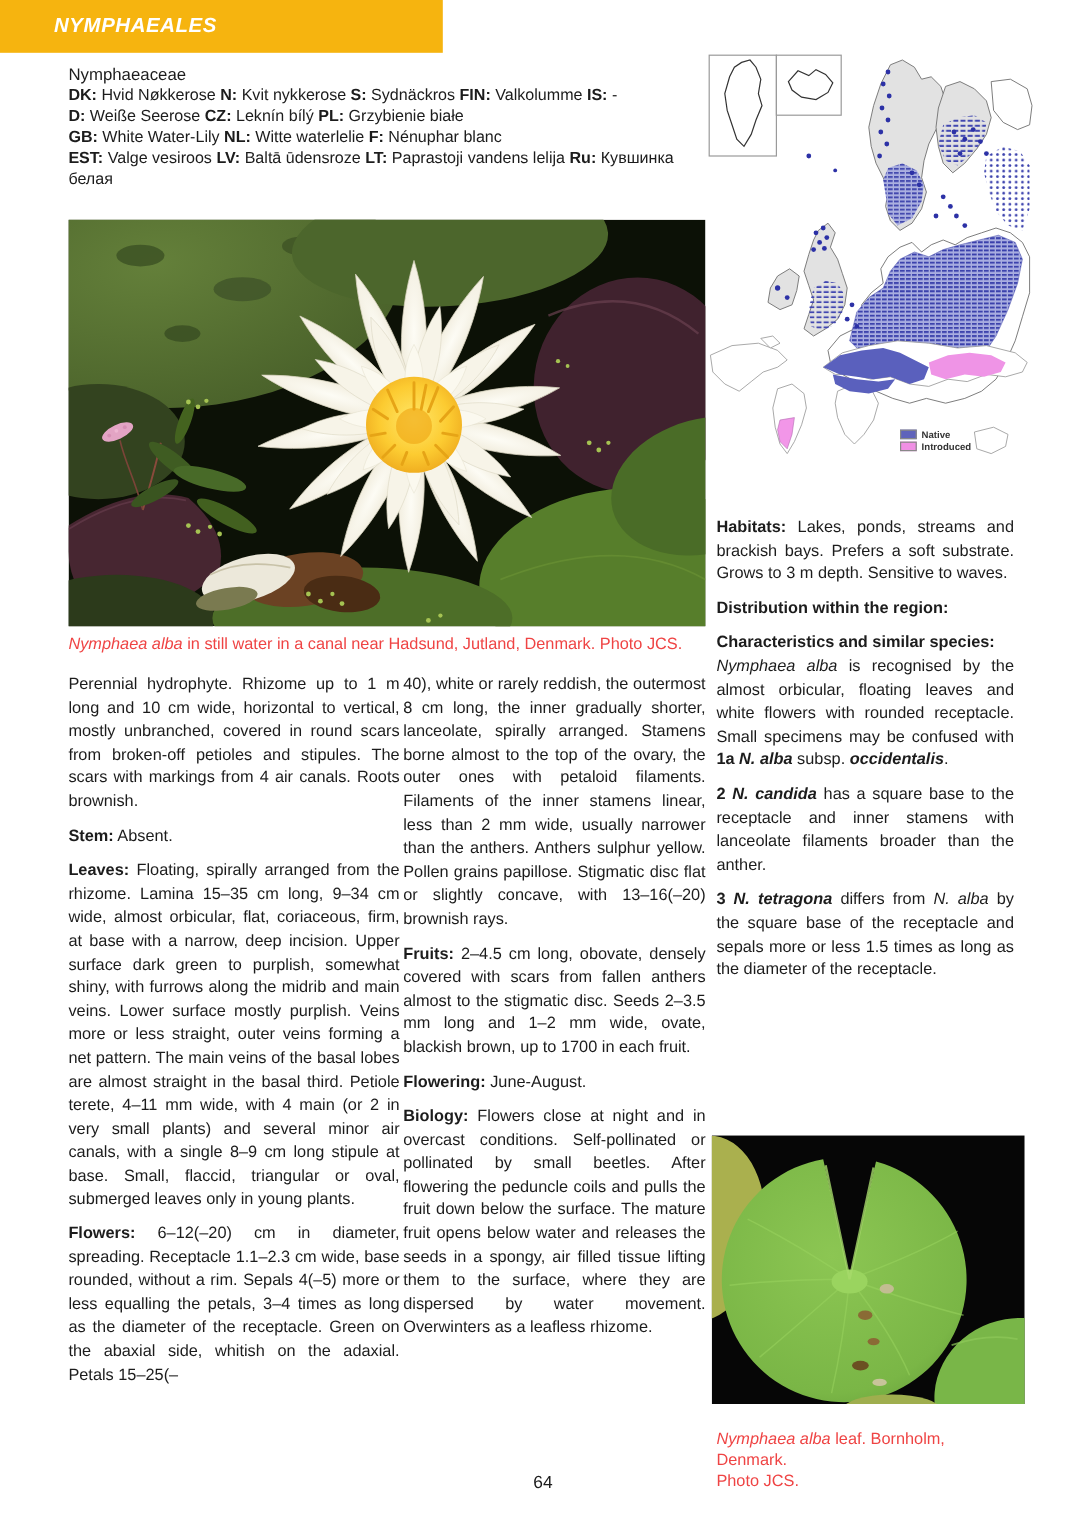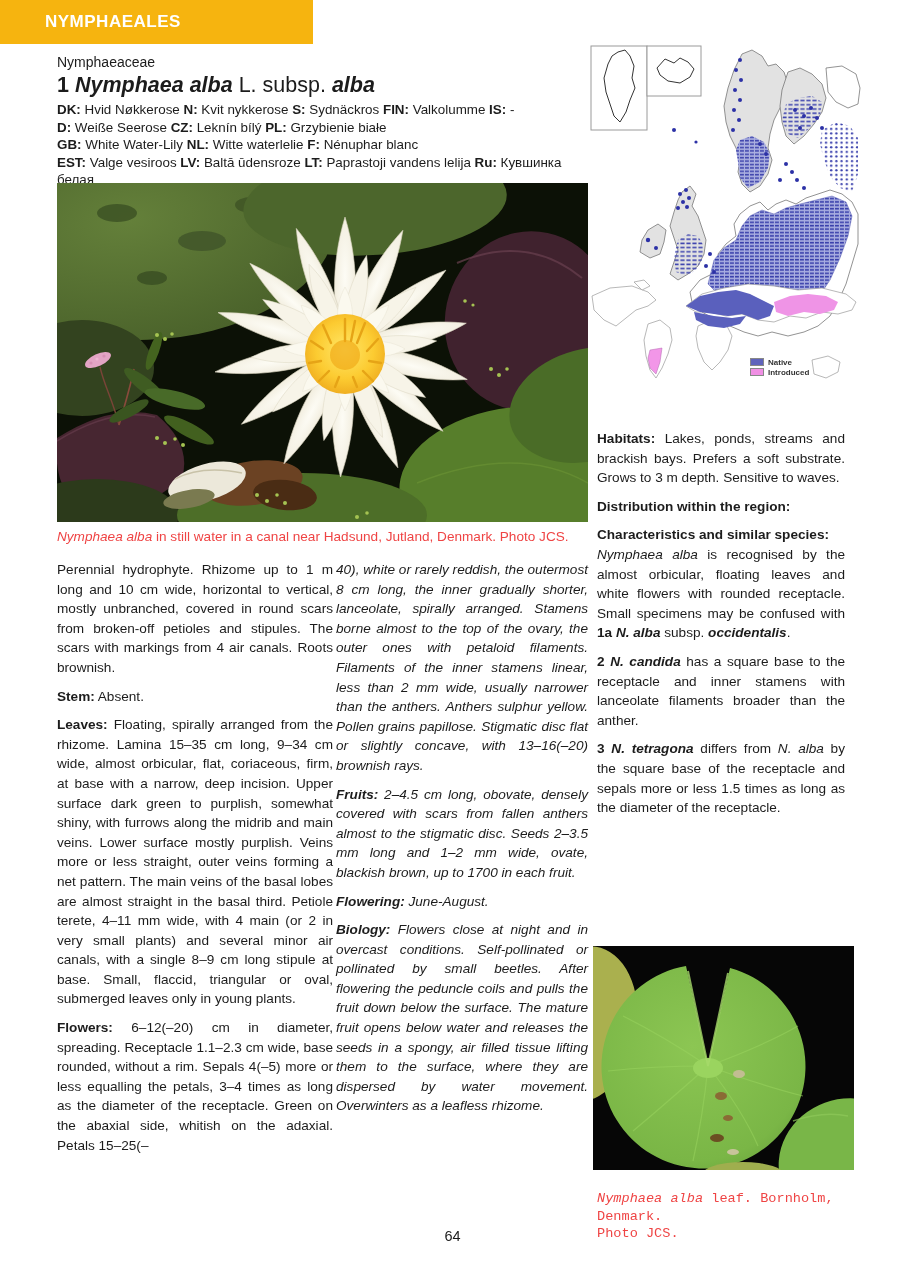--- a/index.html
+++ b/index.html
@@ -1,52 +1,51 @@
 <!DOCTYPE html>
 <html><head>
 <meta charset="utf-8">
 <style>
   html,body{margin:0;padding:0;background:#e8e8e8;}
   .page{position:relative;width:905px;height:1280px;background:#ffffff;margin:0 auto;
         font-family:"Liberation Sans", sans-serif;color:#1c1c1c;overflow:hidden;}
-  .banner{position:absolute;left:0;top:0;width:313px;height:44px;line-height:44px;}
+  .banner{position:absolute;left:0;top:0;width:369px;height:44px;line-height:44px;font-style:italic;}
   .banner span{color:#ffffff;font-weight:bold;font-size:17px;letter-spacing:.5px;padding-left:45px;}
   .header{position:absolute;left:57px;top:54px;width:530px;}
   .family{font-size:14px;}
   .title{font-size:21.5px;margin:2px 0 3px 0;font-weight:normal;line-height:26px;}
   .vernacular{font-size:13.4px;line-height:17.6px;}
   .photo{position:absolute;overflow:hidden;}
   .main-photo{left:57px;top:183px;width:531px;height:339px;}
   .caption{font-size:13.6px;line-height:17.5px;color:#ef4444;}
   .main-caption{position:absolute;left:57px;top:528px;width:531px;}
   .col{position:absolute;font-size:13.6px;line-height:19.6px;text-align:justify;}
   .col1{left:57px;top:560px;width:276px;}
-  .col2{left:336px;top:560px;width:252px;font-style:italic;}
+  .col2{left:336px;top:560px;width:252px;}
   .col3{left:597px;top:429px;width:248px;}
   .col p.para{margin:0 0 9px 0;}
   .map-box{position:absolute;left:590px;top:44px;width:272px;height:348px;}
   .legend{position:absolute;left:160px;top:313px;font-size:8px;color:#333;font-weight:bold;}
   .legend-row{display:flex;align-items:center;height:10px;}
   .swatch{display:inline-block;width:12px;height:6px;margin-right:4px;border:0.5px solid #888;}
   .leaf-photo{left:593px;top:946px;width:261px;height:224px;}
-  .leaf-caption{position:absolute;left:597px;top:1190px;width:250px;font-family:Liberation Mono, monospace;}
+  .leaf-caption{position:absolute;left:597px;top:1190px;width:250px;}
   .page-number{position:absolute;left:0;top:1228px;width:905px;text-align:center;font-size:14.5px;}
 </style>
 </head>
 <body>
 
 <div class="page">
 
   <div class="banner" id="banner" style="background: rgb(246, 180, 15);">
     <span>NYMPHAEALES</span>
   </div>
 
   <div class="header">
     <div class="family">Nymphaeaceae</div>
-    <div class="title"><span style="font-weight: bold;">1 </span><span style="font-weight: bold; font-style: italic;">Nymphaea alba</span><span> L. subsp. </span><span style="font-weight: bold; font-style: italic;">alba</span></div>
     <div class="vernacular">
         <div><span style="font-weight: bold;">DK:</span><span> Hvid Nøkkerose </span><span style="font-weight: bold;">N:</span><span> Kvit nykkerose </span><span style="font-weight: bold;">S:</span><span> Sydnäckros </span><span style="font-weight: bold;">FIN:</span><span> Valkolumme </span><span style="font-weight: bold;">IS:</span><span> -</span></div>
         <div><span style="font-weight: bold;">D:</span><span> Weiße Seerose </span><span style="font-weight: bold;">CZ:</span><span> Leknín bílý </span><span style="font-weight: bold;">PL:</span><span> Grzybienie białe</span></div>
         <div><span style="font-weight: bold;">GB:</span><span> White Water-Lily </span><span style="font-weight: bold;">NL:</span><span> Witte waterlelie </span><span style="font-weight: bold;">F:</span><span> Nénuphar blanc</span></div>
         <div><span style="font-weight: bold;">EST:</span><span> Valge vesiroos </span><span style="font-weight: bold;">LV:</span><span> Baltā ūdensroze </span><span style="font-weight: bold;">LT:</span><span> Paprastoji vandens lelija </span><span style="font-weight: bold;">Ru:</span><span> Кувшинка белая</span></div>
       </div>
   </div>
 
   <div class="photo main-photo">
     <svg width="531" height="339" viewBox="0 0 531 339">

